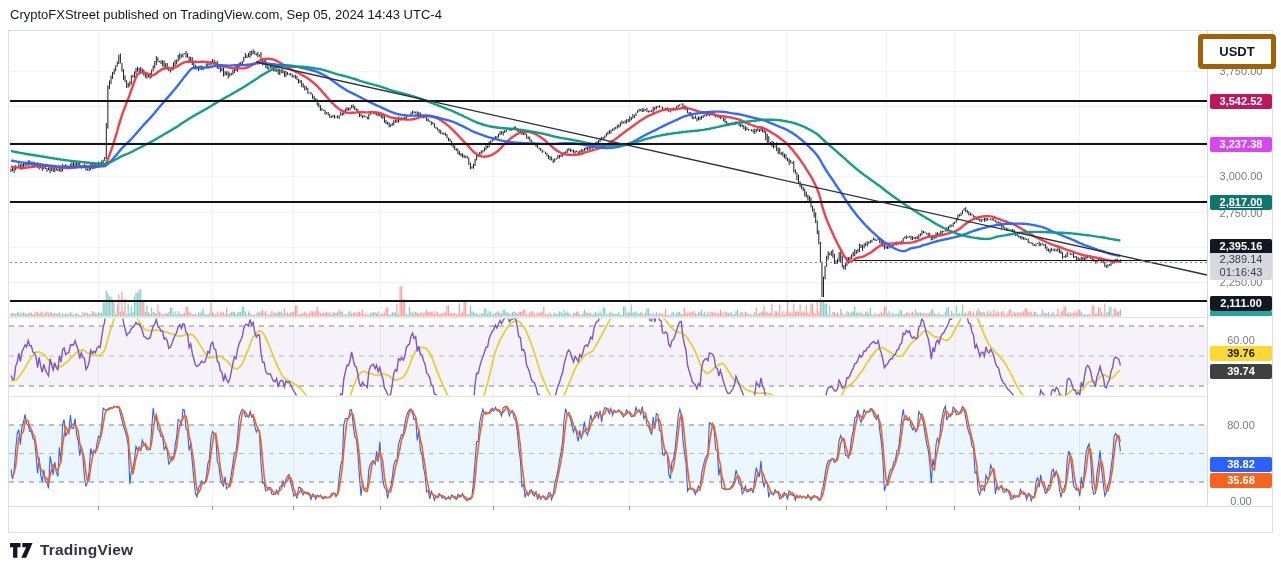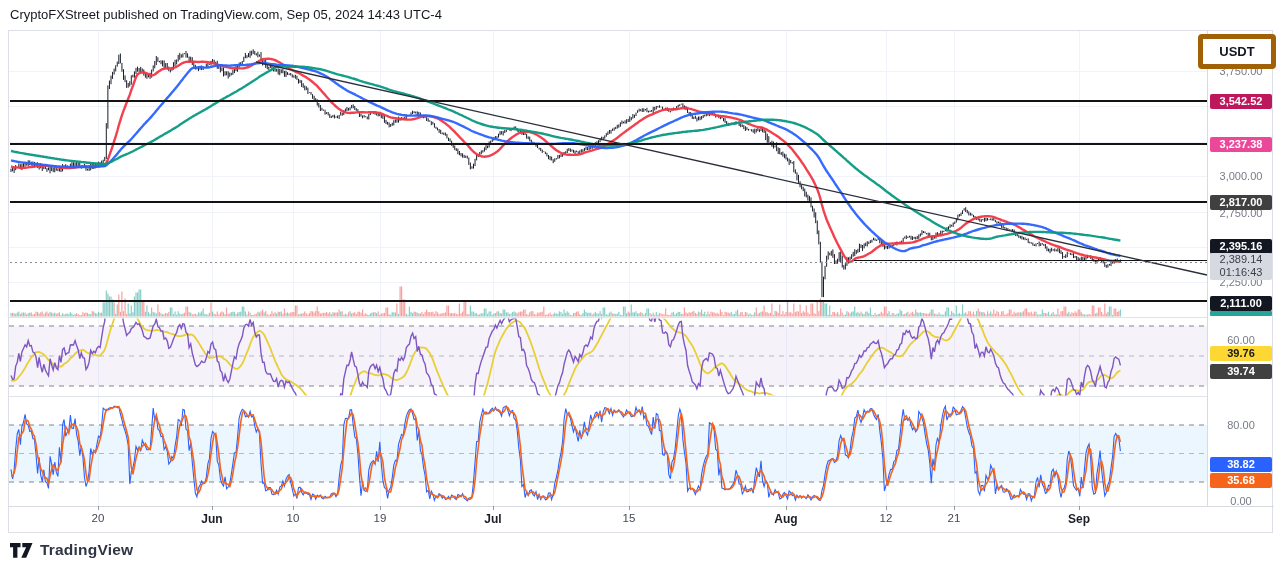--- a/index.html
+++ b/index.html
@@ -814,49 +814,37 @@
 
 
   <div class="usdt-btn">USDT</div>
 
   <div class="paxis" id="paxis">
       <div class="ptick" style="top: 33px;">3,750.00</div>
       <div class="ptick" style="top: 138px;">3,000.00</div>
       <div class="ptick" style="top: 175px;">2,750.00</div>
       <div class="ptick" style="top: 244px;">2,250.00</div>
       <div class="plaque" style="top: 62.5px; background: #be185d; color: rgb(255, 255, 255);">3,542.52</div>
-      <div class="plaque" style="top: 105.5px; background: #ec4899; color: rgb(255, 255, 255);">3,237.38</div>
-      <div class="plaque" style="top: 163.5px; background: #404040; color: rgb(255, 255, 255);">2,817.00</div>
+      <div class="plaque" style="top: 105.5px; background: #d946ef; color: rgb(255, 255, 255);">3,237.38</div>
+      <div class="plaque" style="top: 163.5px; background: #0f766e; color: rgb(255, 255, 255); text-decoration: underline;">2,817.00</div>
       <div class="plaque" style="top: 207.5px; background: rgb(19, 23, 34); color: rgb(255, 255, 255);">2,395.16</div>
       <div class="plaque" style="top: 264.5px; background: rgb(19, 23, 34); color: rgb(255, 255, 255);">2,111.00</div>
       <div class="plast" style="top: 221.5px; background: rgb(214, 217, 224); color: rgb(60, 64, 75);">
         <div>2,389.14</div>
         <div>01:16:43</div>
       </div>
       <div class="vsliver" style="top: 280px; background: rgb(38, 166, 154);"></div>
       <div class="ptick" style="top: 302px;">60.00</div>
       <div class="plaque" style="top: 314.5px; background: rgb(253, 216, 53); color: rgb(19, 23, 34);">39.76</div>
       <div class="plaque" style="top: 332.5px; background: #404040; color: rgb(255, 255, 255);">39.74</div>
       <div class="ptick" style="top: 387px;">80.00</div>
       <div class="plaque" style="top: 425.5px; background: rgb(41, 98, 255); color: rgb(255, 255, 255);">38.82</div>
       <div class="plaque" style="top: 441.5px; background: rgb(246, 100, 28); color: rgb(255, 255, 255);">35.68</div>
       <div class="ptick" style="top: 463px;">0.00</div>
     </div>
-  <div class="taxis" id="taxis">
-      <div class="ttick" style="left: 67px;">20</div>
-      <div class="ttick major" style="left: 181px;">Jun</div>
-      <div class="ttick" style="left: 262px;">10</div>
-      <div class="ttick" style="left: 349px;">19</div>
-      <div class="ttick major" style="left: 462px;">Jul</div>
-      <div class="ttick" style="left: 598px;">15</div>
-      <div class="ttick major" style="left: 755px;">Aug</div>
-      <div class="ttick" style="left: 855px;">12</div>
-      <div class="ttick" style="left: 923px;">21</div>
-      <div class="ttick major" style="left: 1048px;">Sep</div>
-    </div>
 </div>
 
 <div class="footer">
   <svg width="23" height="17" viewBox="0 0 23 17">
     <path d="M0 1 h10.5 v4.2 h-3.1 v10.6 h-4.3 V5.2 H0 z" fill="#131722"></path>
     <path d="M12.3 1 h10.2 l-6.3 14.8 h-4.9 l4.8 -10.6 h-3.8 z" fill="#131722"></path>
   </svg>
   <span class="brand">TradingView</span>
 </div>
 

